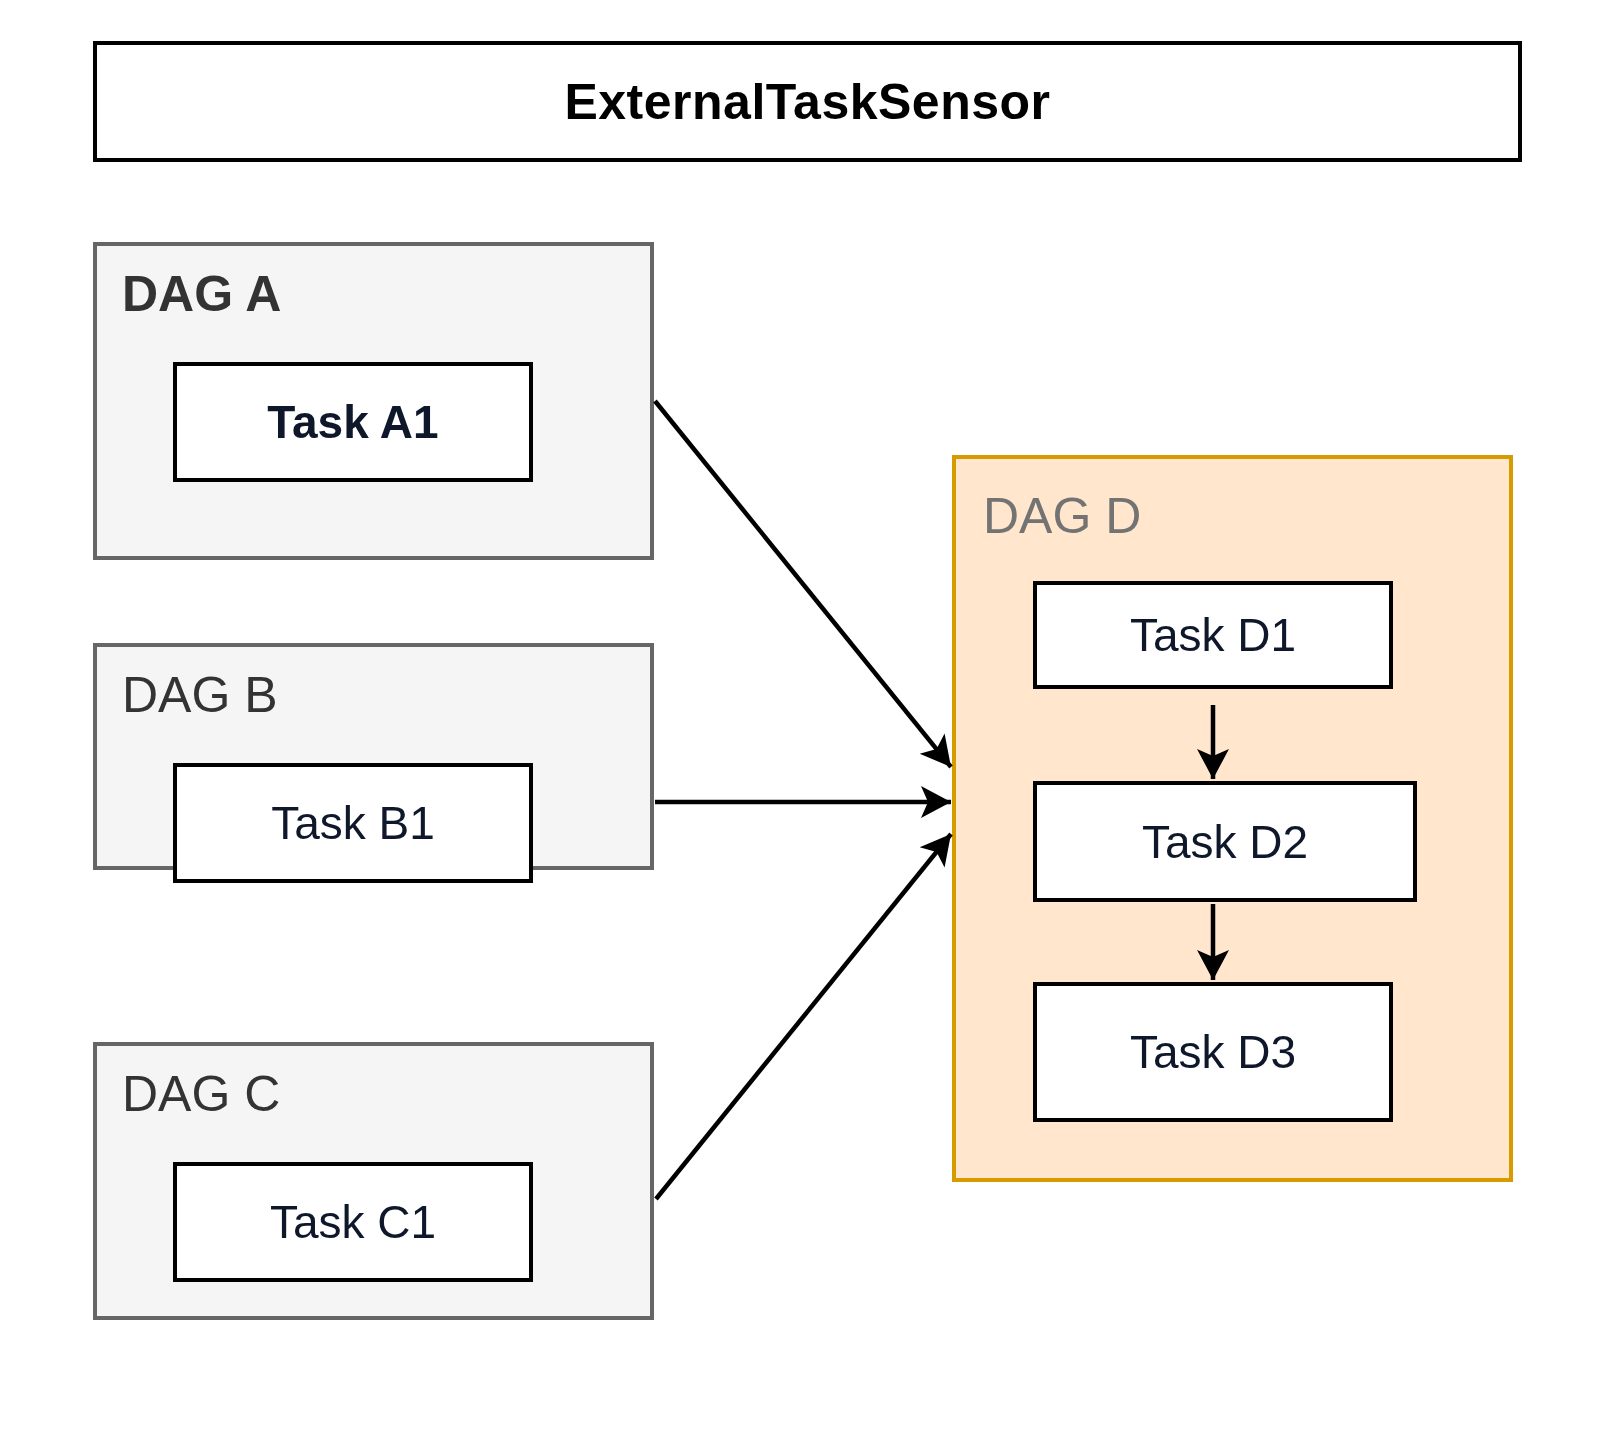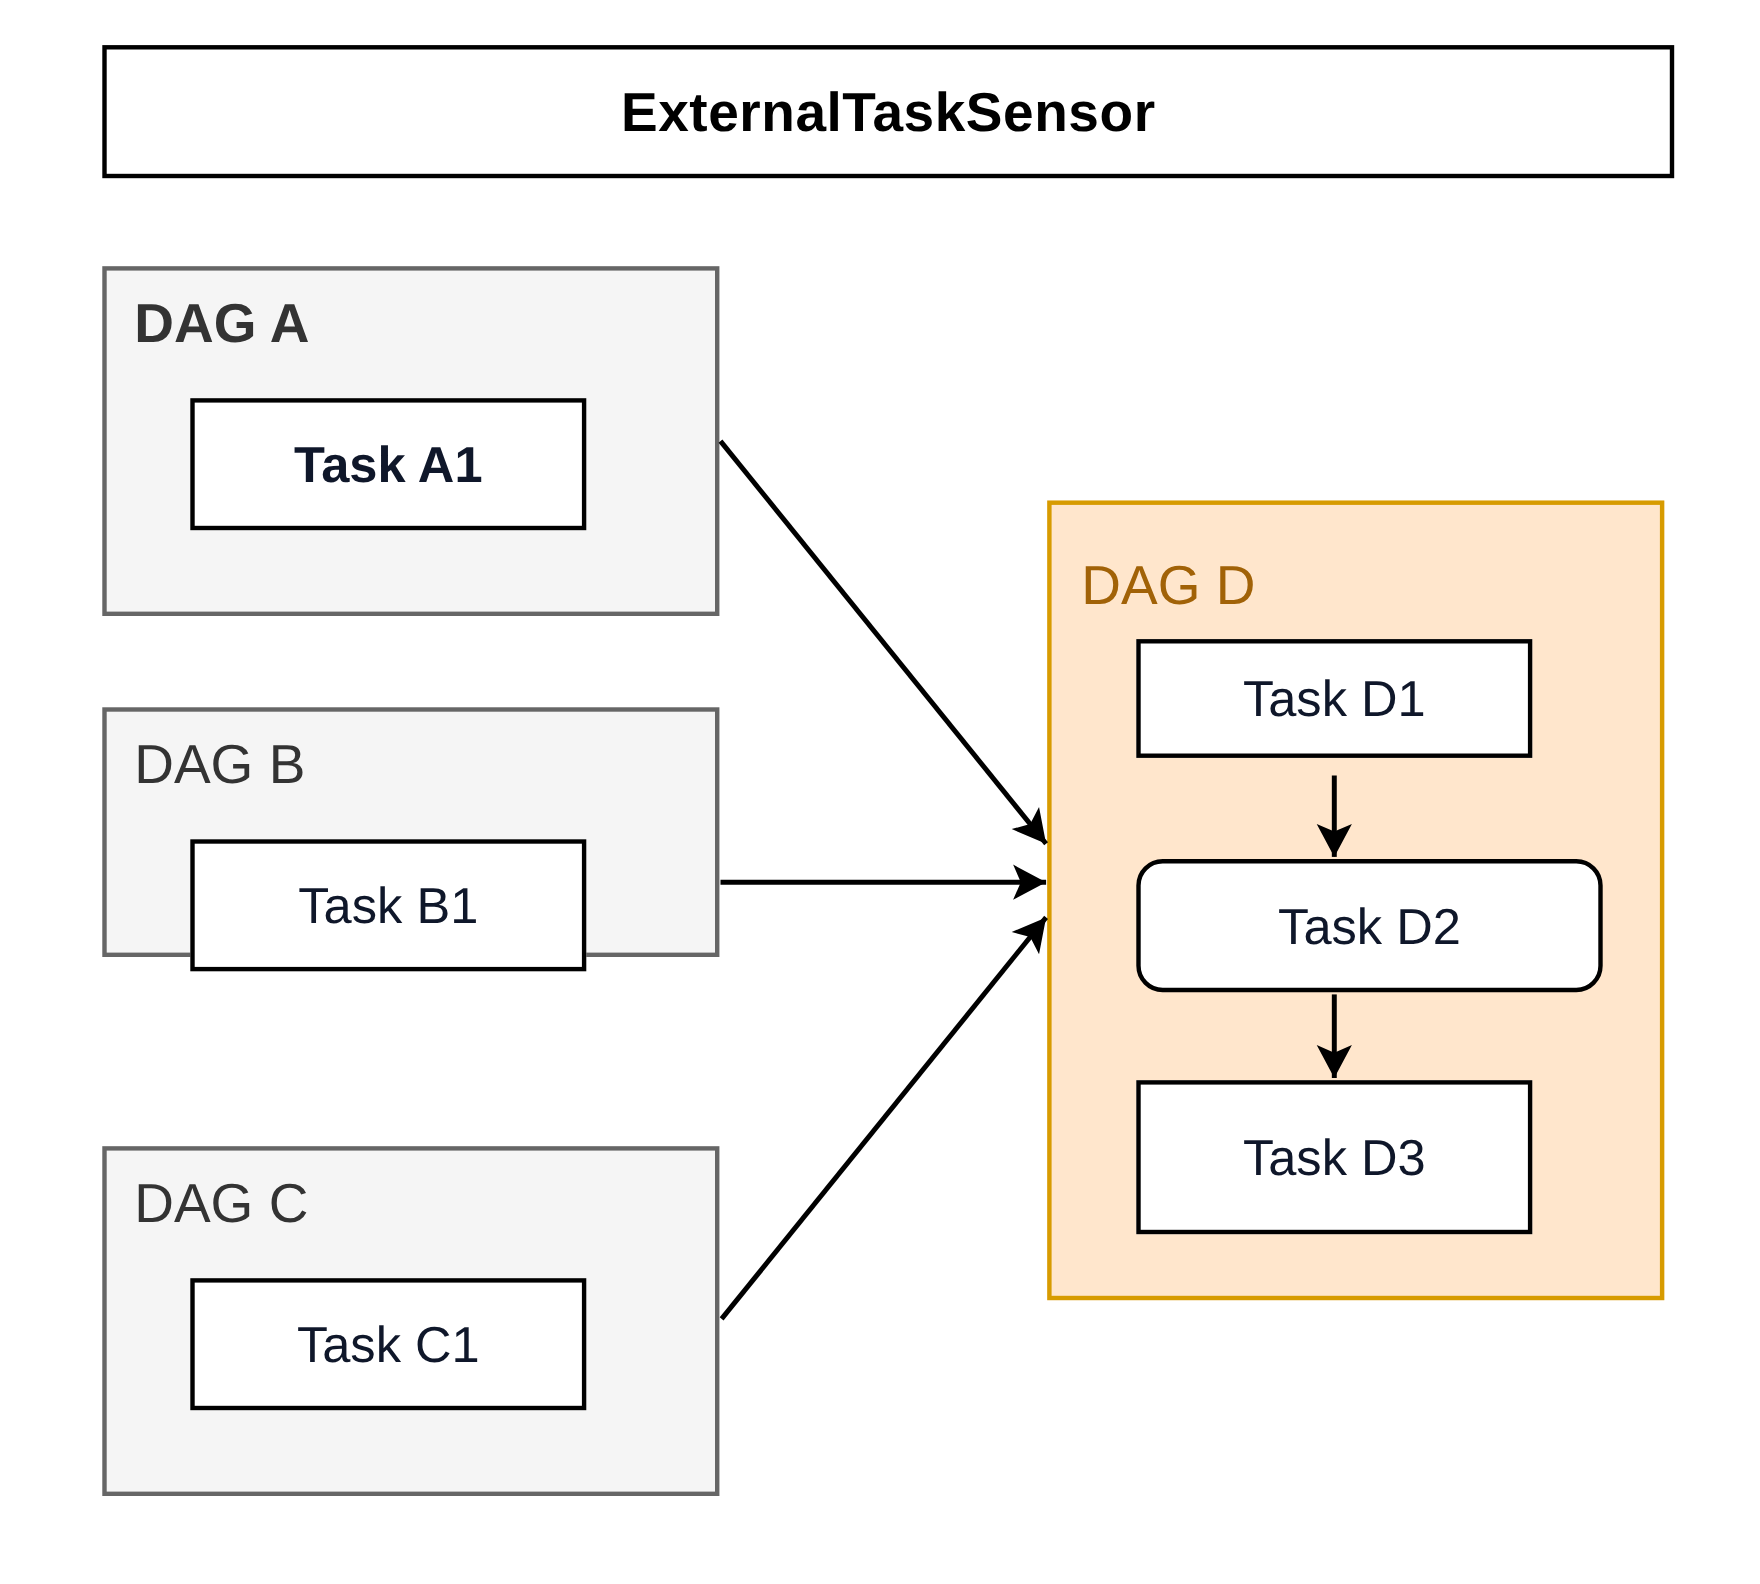--- a/index.html
+++ b/index.html
@@ -23,46 +23,46 @@
     font-size: 50px; font-weight: bold; color: #000000;
     letter-spacing: 0.5px;
   }
 
   .dag {
     background: #f5f5f5;
     border: 4px solid #666666;
   }
   .dag-a { left: 93px; top: 242px;  width: 561px; height: 318px; font-weight: bold; }
   .dag-b { left: 93px; top: 643px;  width: 561px; height: 227px; }
-  .dag-c { left: 93px; top: 1042px; width: 561px; height: 318px; text-decoration: underline; }
+  .dag-c { left: 93px; top: 1042px; width: 561px; height: 278px; text-decoration: underline; }
   .dag-d {
     left: 952px; top: 455px; width: 561px; height: 727px;
     background: #ffe6cc;
     border-color: #d79b00;
   }
 
   .dag-label {
     position: absolute; left: 25px; top: 23px;
     font-size: 50px; line-height: 1; color: #333333;
     white-space: nowrap;
   }
-  .dag-d .dag-label { left: 27px; top: 48px; color: #a16207; }
+  .dag-d .dag-label { left: 27px; top: 32px; color: #737373; }
 
   .task {
     position: absolute;
     background: #ffffff;
     border: 4px solid #000000;
     box-sizing: border-box;
     display: flex; align-items: center; justify-content: center;
   }
   .task-text { font-size: 46px; color: #0f172a; white-space: nowrap; }
 
   .task-abc { left: 76px; top: 116px; width: 360px; height: 120px; }
   .task-d1  { left: 77px; top: 122px; width: 360px; height: 108px; }
-  .task-d2  { left: 77px; top: 322px; width: 424px; height: 121px; border-radius: 24px; }
+  .task-d2  { left: 77px; top: 322px; width: 384px; height: 121px; }
   .task-d3  { left: 77px; top: 523px; width: 360px; height: 140px; }
 
   .arrows {
     position: absolute; left: 0; top: 0;
     width: 1600px; height: 1440px;
     pointer-events: none;
   }
   .edge { stroke: #000000; stroke-width: 4.5px; fill: none; }
 </style>
 </head>

